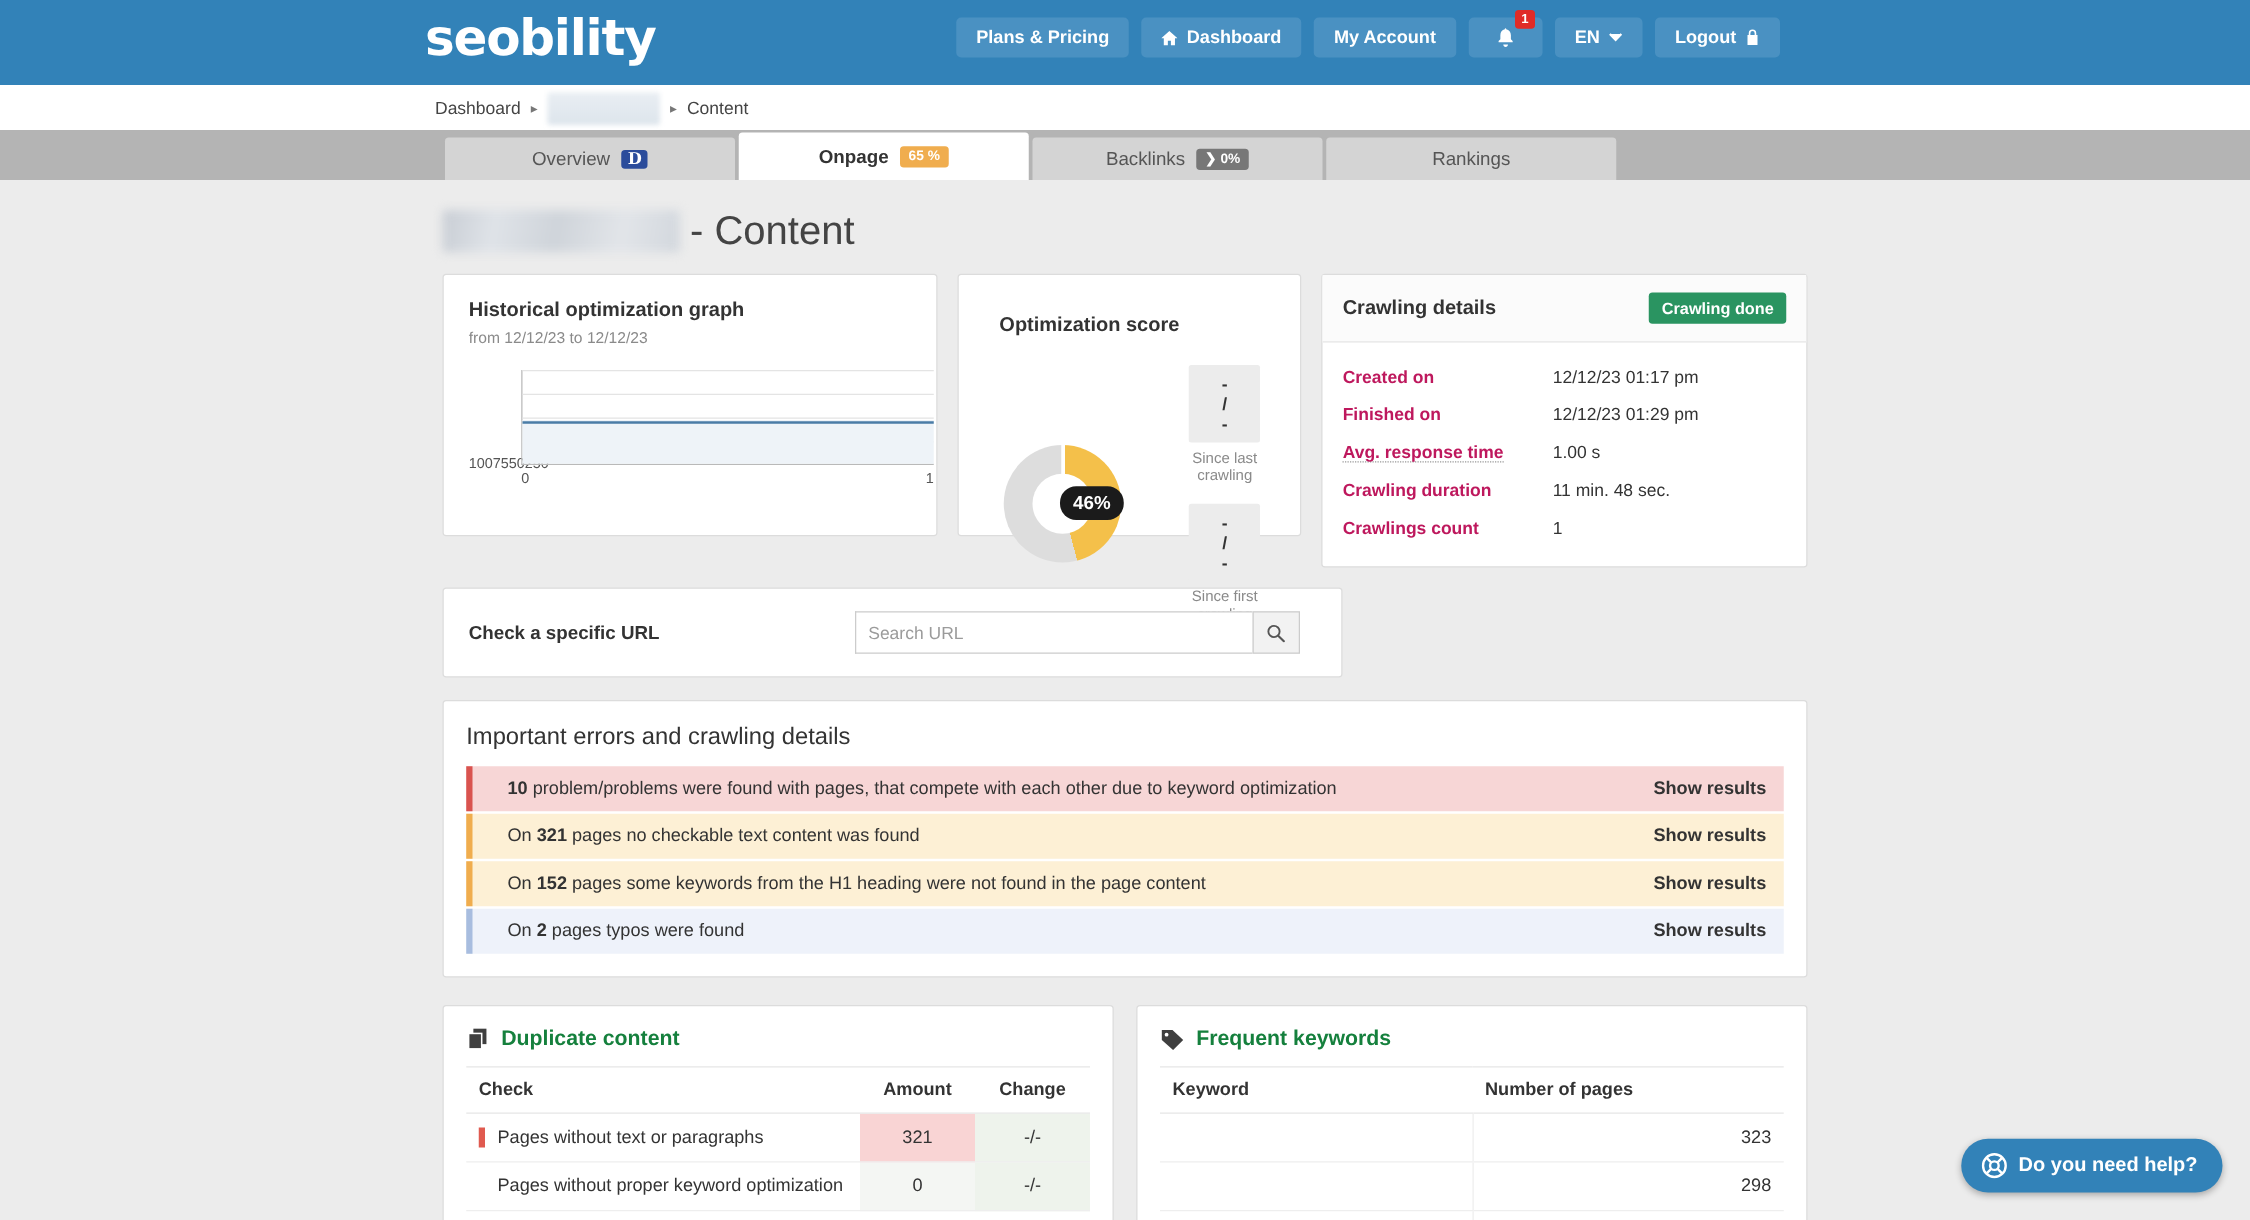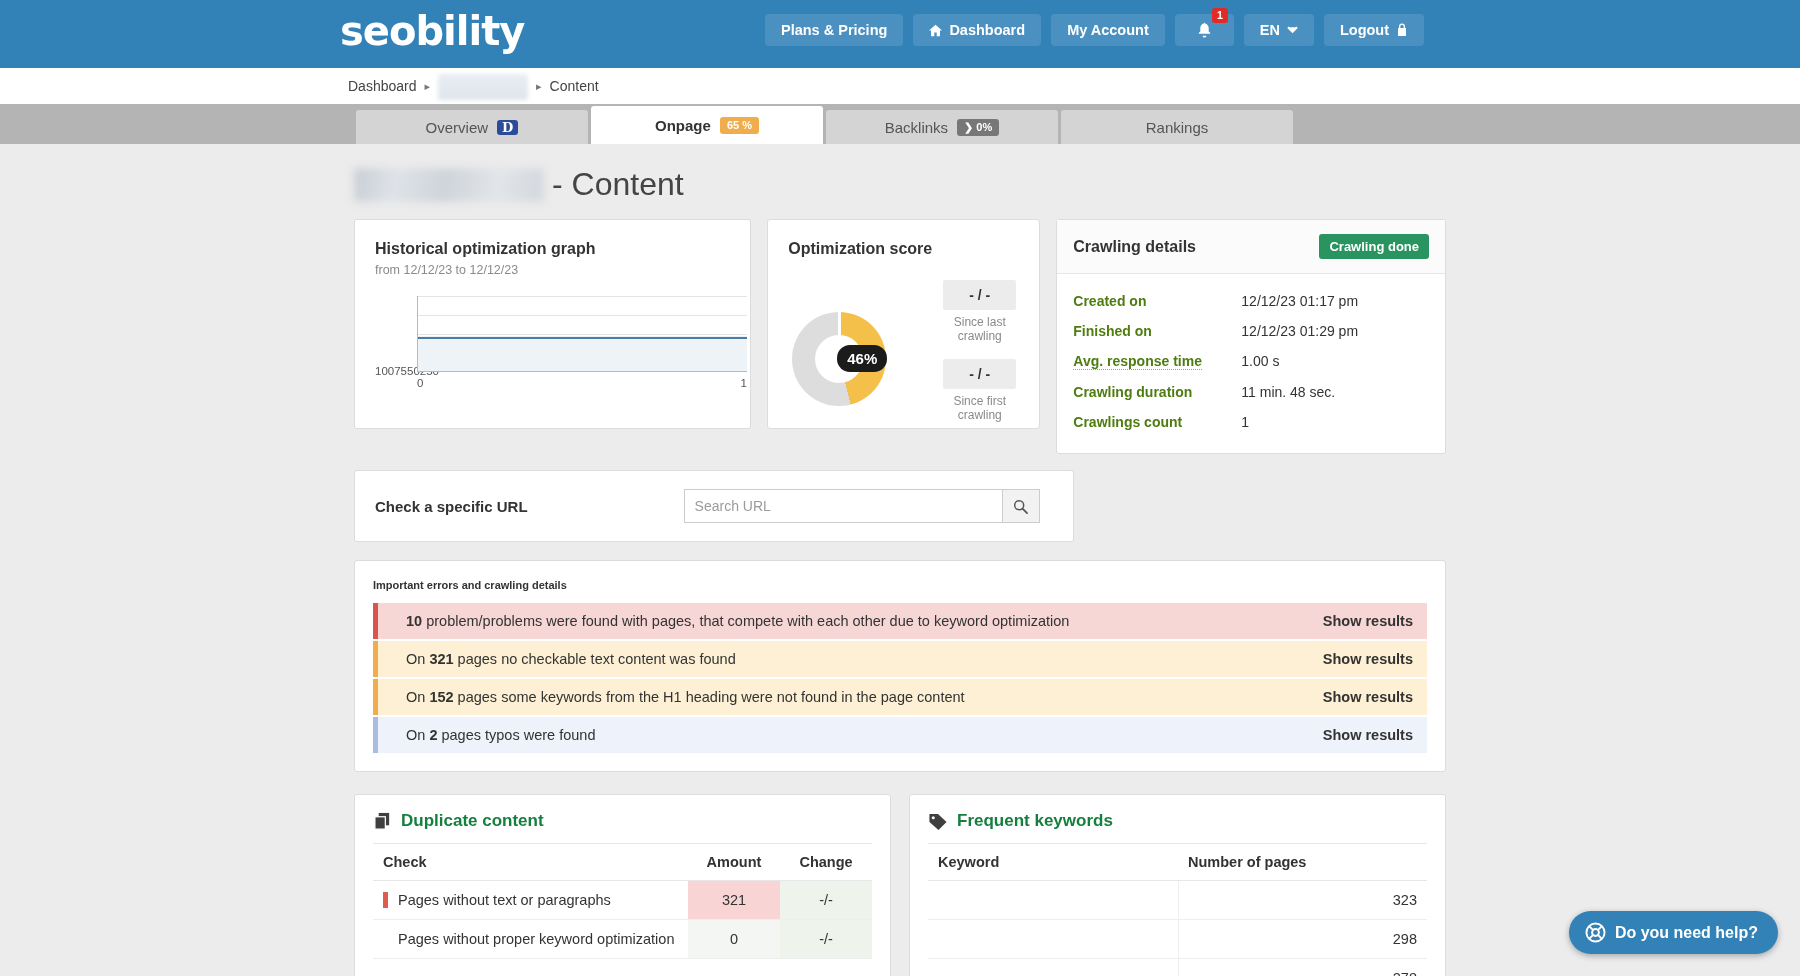--- a/index.html
+++ b/index.html
@@ -162,21 +162,21 @@
 
   
   .card {
     background: #fff;
     border: 1px solid #dcdcdc;
     border-radius: 3px;
   }
   .row-3 { display: flex; gap: 16px; align-items: flex-start; }
 
   .card-hist { width: 414px; padding: 20px 20px 18px 20px; height: 210px; }
-  .card-score { width: 284px; padding: 20px; height: 210px; }
+  .card-score { width: 284px; padding: 32px; height: 210px; }
   .card-crawl { width: 408px; }
 
   .card-h {
     font-size: 16px;
     font-weight: 700;
     color: #333;
   }
   .card-sub {
     font-size: 12.5px;
     color: #8a8a8a;
@@ -254,21 +254,21 @@
     border-bottom: 1px solid #e6e6e6;
     background: #fbfbfb;
   }
   .pill-green {
     background: #2a9461; color: #fff;
     font-size: 13px; font-weight: 700;
     padding: 5px 10px; border-radius: 3px;
   }
   .crawl-rows { padding: 12px 16px 16px 16px; }
   .crawl-row { display: flex; padding: 7px 0; font-size: 14px; }
-  .crawl-key { width: 168px; font-weight: 700; color: #4d7c0f; }
+  .crawl-key { width: 168px; font-weight: 700; color: #be185d; }
   .crawl-key.dotted { border-bottom: 1px dotted #999; display: inline-block; width: auto; }
   .crawl-key-wrap { width: 168px; }
   .crawl-val { color: #333; }
 
   
   .card-url {
     margin-top: 16px;
     width: 720px;
     padding: 18px 20px;
     display: flex; align-items: center;
@@ -290,21 +290,21 @@
   .url-btn {
     width: 38px; height: 34px;
     border: 1px solid #cccccc;
     background: #f2f2f2;
     cursor: pointer;
     display: flex; align-items: center; justify-content: center;
   }
 
   
   .card-err { margin-top: 18px; width: 1092px; padding: 18px 18px 16px 18px; }
-  .err-title { font-size: 11px; font-weight: 700; color: #333; margin-bottom: 12px; }
+  .err-title { font-size: 19px; font-weight: 400; color: #333; margin-bottom: 12px; }
   .err-row {
     display: flex; align-items: center; justify-content: space-between;
     height: 36px;
     padding: 0 14px 0 0;
     margin-bottom: 2px;
     font-size: 14.5px;
     color: #333;
   }
   .err-row .txt { padding-left: 28px; }
   .err-row.red    { background: #f7d6d6; border-left: 5px solid #d9534f; }

